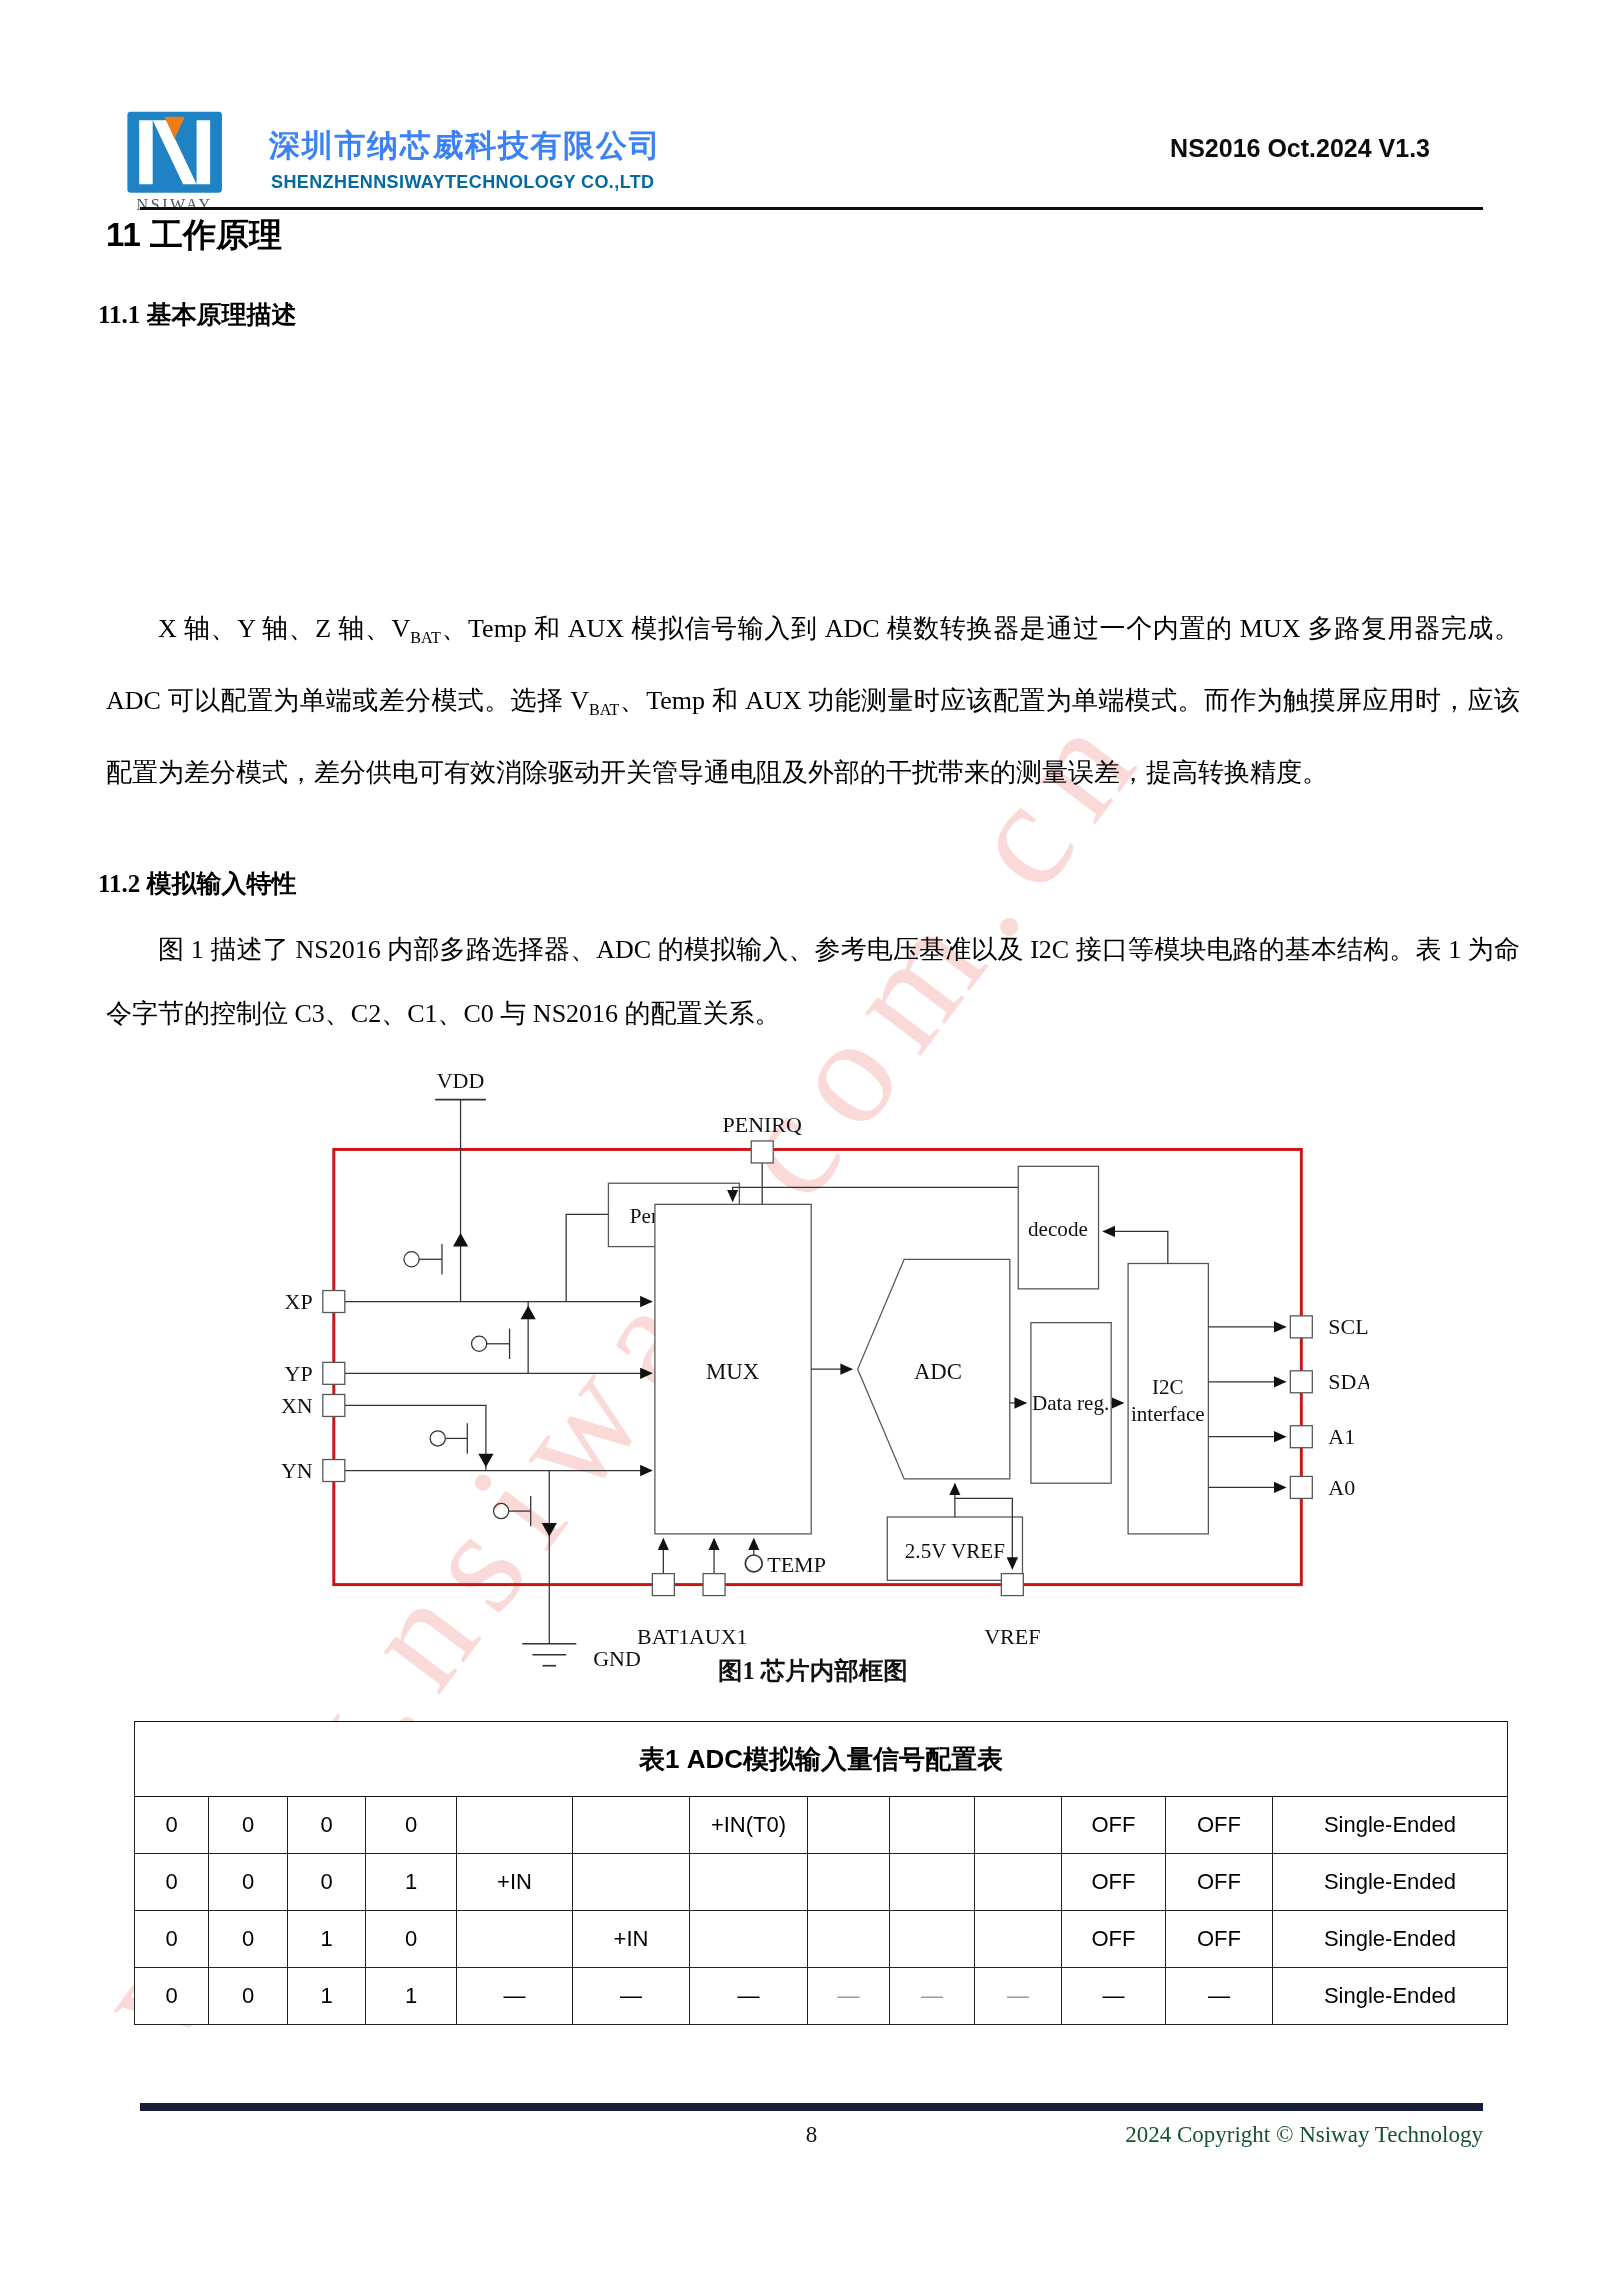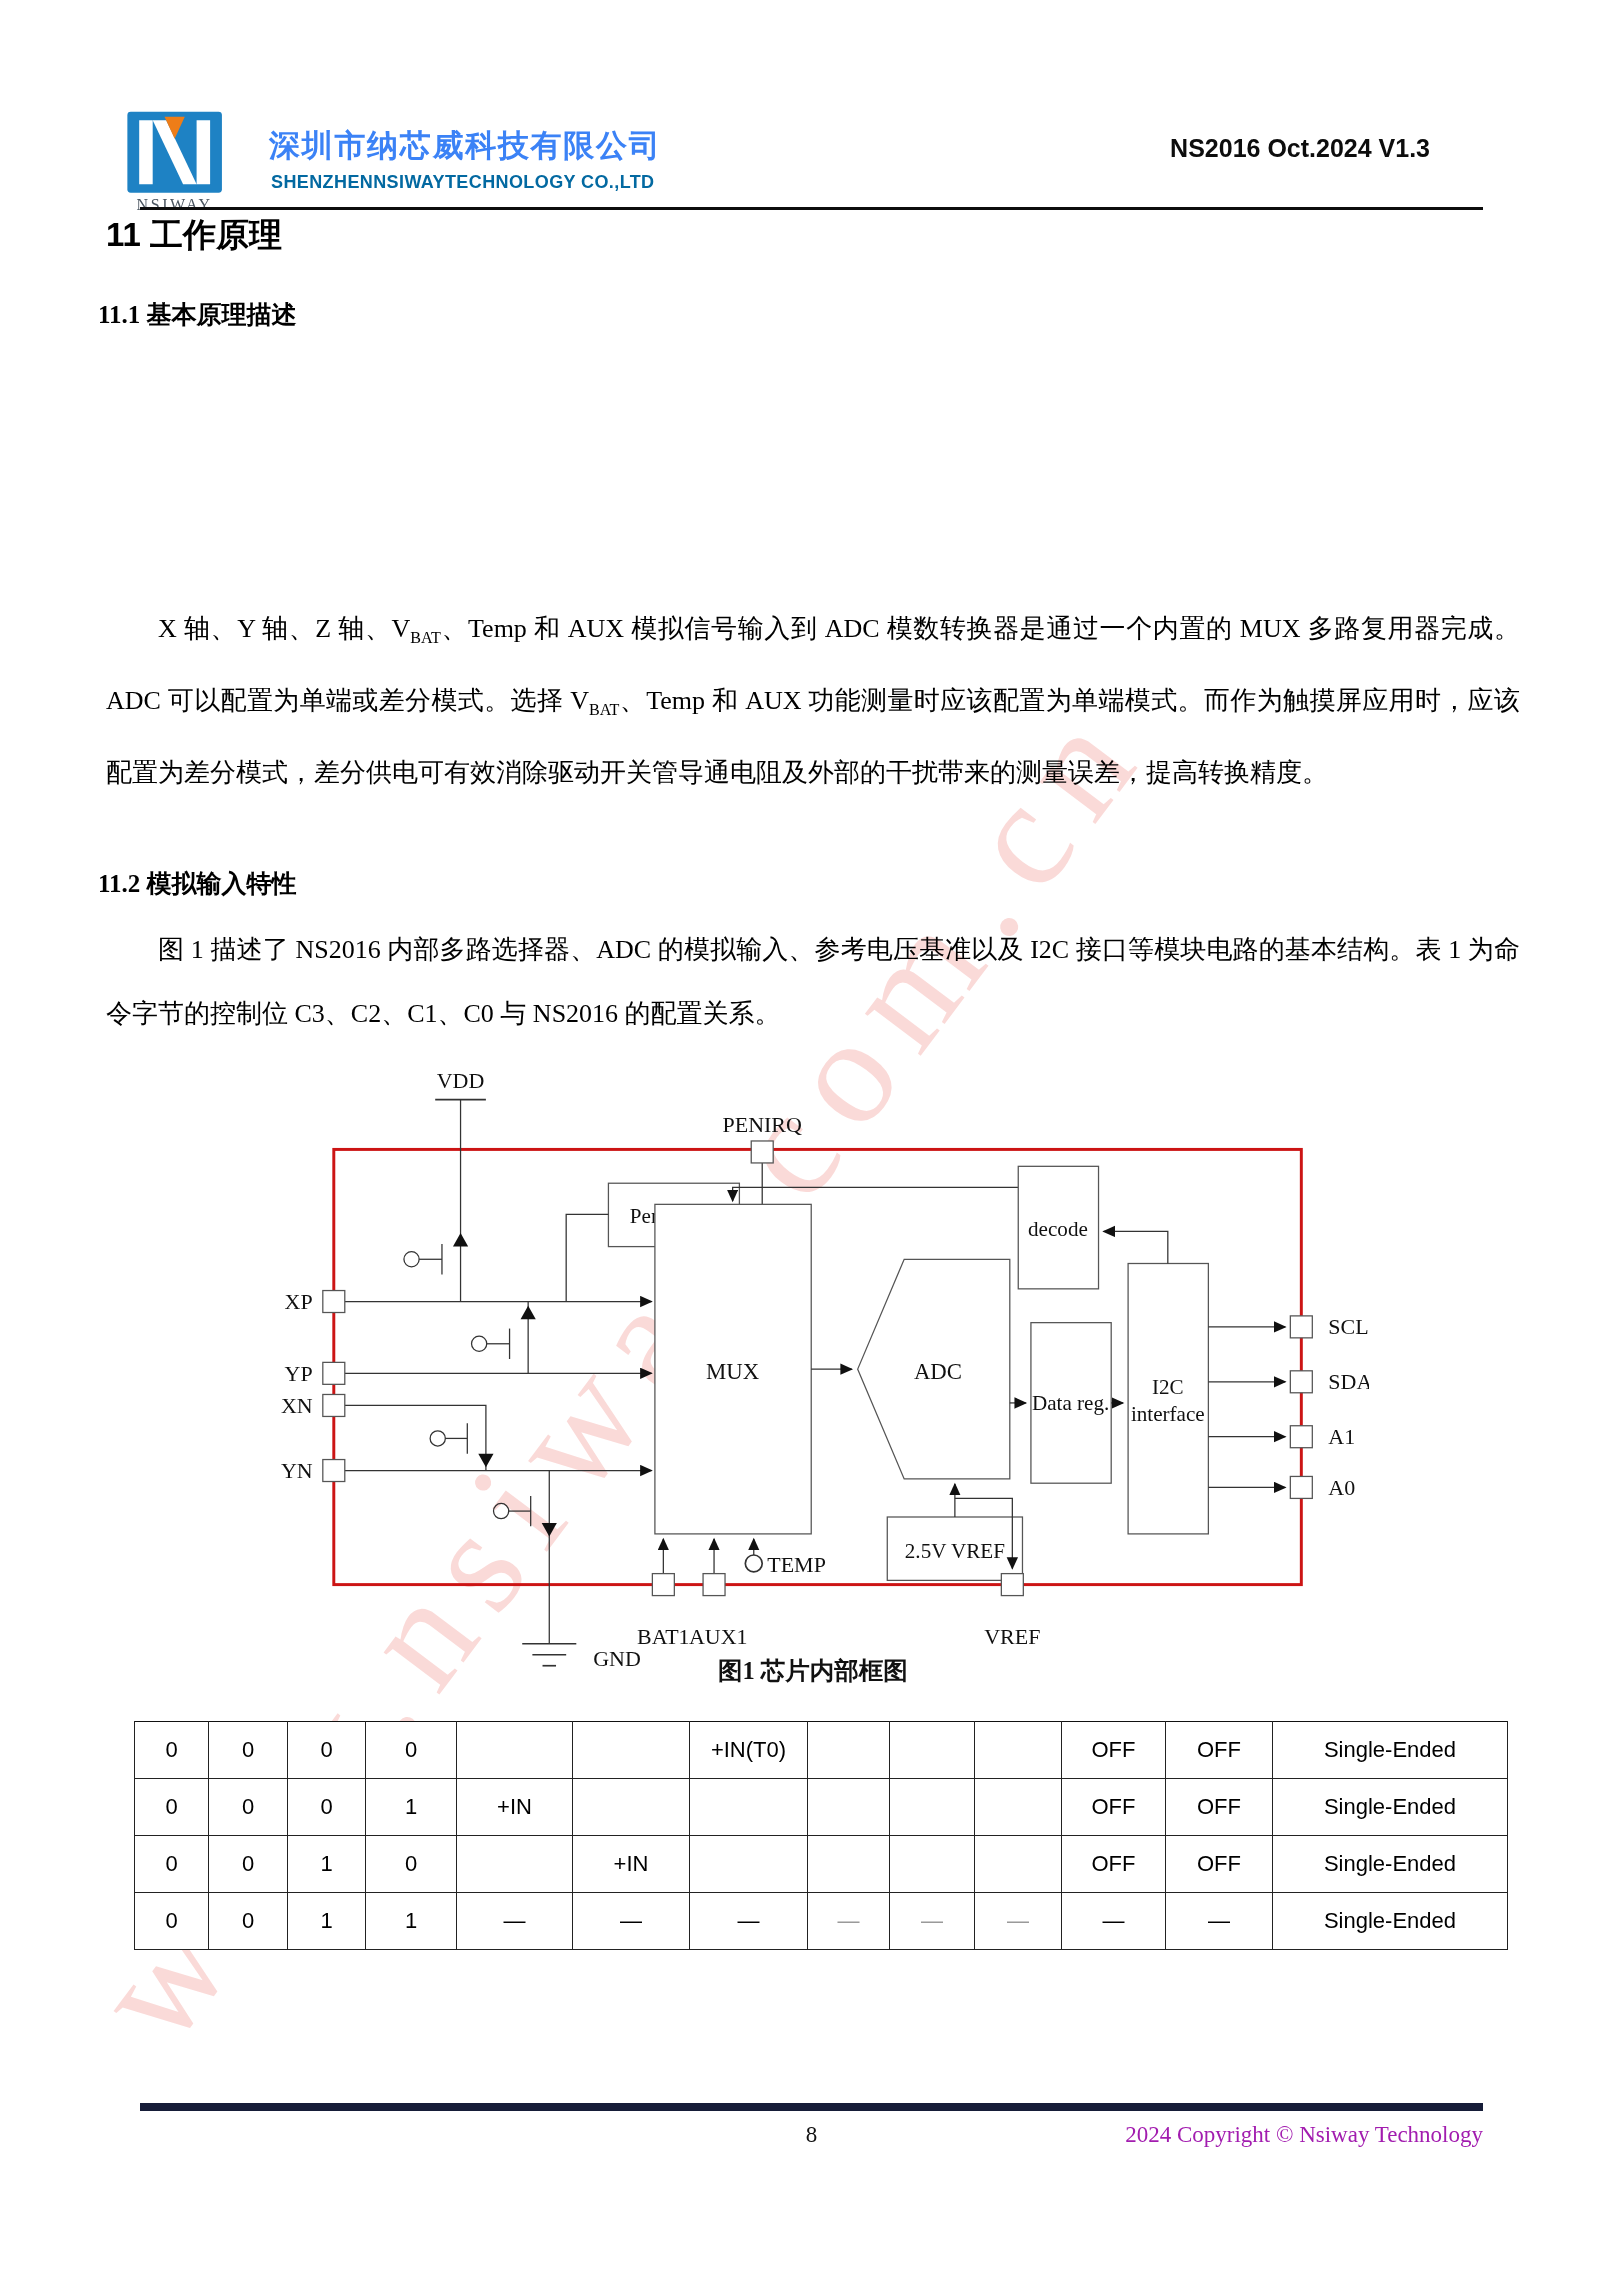--- a/index.html
+++ b/index.html
@@ -64,21 +64,21 @@
   #config-table .hdr-row th { font-size:21px; font-weight:bold; height:64px; border-bottom:4.2px double #111; }
   #config-table tbody td { font-size:22px; height:56px; border-bottom:1.7px solid #222; }
   #config-table td.muted { color:#9a9a9a; }
   
   .footer-bar { position:absolute; left:140px; top:2103px; width:1343px; height:7.6px; background:#161d38; }
   .page-number {
     position:absolute; left:140px; top:2122px; width:1343px; text-align:center;
     font-size:23px; color:#111;
   }
   .copyright {
-    position:absolute; right:140px; top:2122px; font-size:23px; color:#a21caf;
+    position:absolute; right:140px; top:2122px; font-size:23px; color:#14532d;
   }
 </style>
 </head>
 <body>
 
 <div class="page">
 
   <div class="watermark">www.nsiway.com.cn</div>
 
   <svg class="hdr-logo" viewBox="0 0 170 122">
@@ -238,20 +238,23 @@
         <col style="width:117px">
         <col style="width:118px">
         <col style="width:82px">
       <col style="width:85px">
         <col style="width:87px">
         <col style="width:104px">
         <col style="width:107px">
       <col style="width:235px">
     </colgroup>
     <thead>
+        <tr>
+          <th colspan="13" class="tbl-title">表1 ADC模拟输入量信号配置表</th>
+        </tr>
       </thead>
     <tbody>
         <tr>
           <td>0</td>
           <td>0</td>
           <td>0</td>
           <td>0</td>
           <td></td>
           <td></td>
           <td>+IN(T0)</td>

